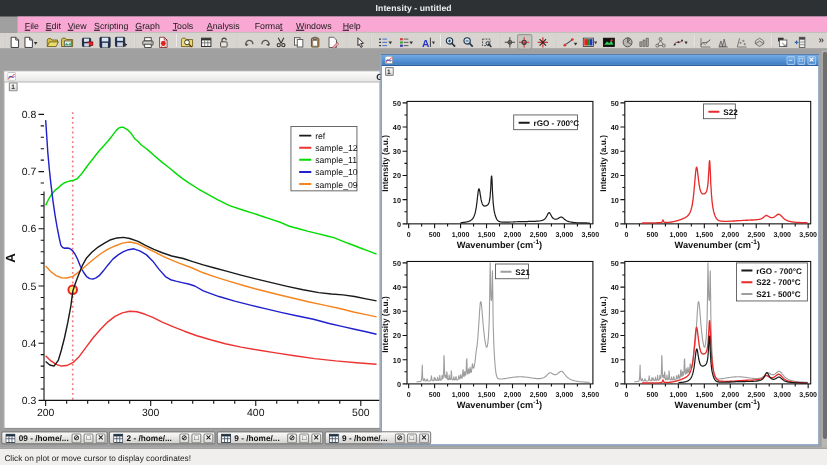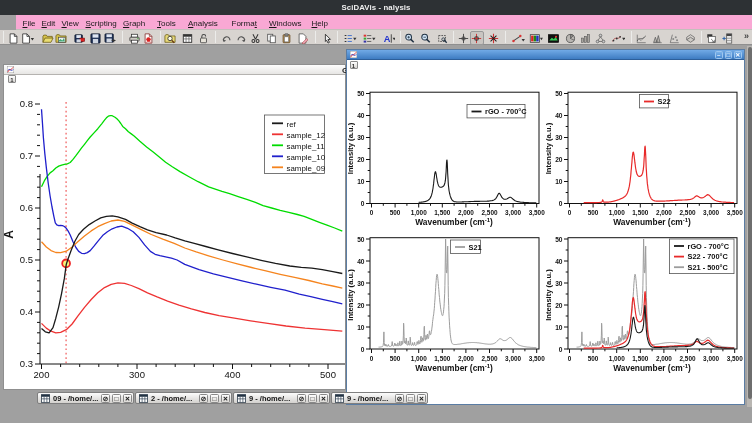--- a/index.html
+++ b/index.html
@@ -19,33 +19,33 @@
 #win1 .tb { position:absolute; left:0; top:0; width:100%; height:9.5px; background:linear-gradient(#fdfdfd,#e7e6e4); border-bottom:1px solid #b5b3b0; }
 #win1 .gt { position:absolute; left:338px; top:0.5px; font-size:8px; font-weight:bold; color:#222; }
 .wicon { position:absolute; left:3px; top:1px; width:7px; height:7px; }
 .layerbtn { position:absolute; font:bold 6px "Liberation Sans"; color:#333; background:linear-gradient(#fdfdfd,#d9d7d4); border:1px solid #8a8a8a; border-radius:1px; width:8px; height:8px; text-align:center; line-height:8px; }
 #win2 { position:absolute; left:346px; top:4.5px; width:399px; height:355.5px; background:#fff; border:1px solid #5a7ca3; }
 #win2 .tb { position:absolute; left:0; top:0; width:100%; height:10px; background:linear-gradient(#71aae6,#3e7cc2); border-bottom:1px solid #2d5f9a; }
 #win2 .gt { position:absolute; left:0; right:0; top:1px; text-align:center; font-size:8px; font-weight:bold; color:#0d2b4e; }
 .wbtn { position:absolute; top:1px; width:7.5px; height:7.5px; background:linear-gradient(#7cb3ea,#4a8ad2); border:1px solid #9dc6ef; border-radius:1.5px; color:#fff; font:bold 6px "Liberation Sans"; text-align:center; line-height:7px; }
 #scrollv { position:absolute; left:747px; top:1px; width:5px; height:361px; background:#b9b6b2; }
 #scrollv .thumb { position:absolute; left:0.5px; top:1px; width:4px; height:352px; background:#6e6e6e; border-radius:2px; }
-.tab { position:absolute; top:347px; width:97px; height:12.5px; background:linear-gradient(#fcfcfc,#d3d1ce); border:1px solid #7f7f7f; border-radius:2px;margin-left:36px; }
+.tab { position:absolute; top:347px; width:97px; height:12.5px; background:linear-gradient(#fcfcfc,#d3d1ce); border:1px solid #7f7f7f; border-radius:2px; }
 .tabic { position:absolute; left:3px; top:1.5px; width:9px; height:9px; }
 .tabic svg { display:block; }
 .tabt { position:absolute; left:15px; top:1.5px; font-size:7.5px; font-weight:bold; color:#111; }
 .tbb { position:absolute; top:1.5px; width:9px; height:9px; background:linear-gradient(#fefefe,#dcdad6); border:1px solid #888; border-radius:1.5px; }
 .tbb i { position:absolute; left:0; right:0; top:1px; font:bold 6.5px "Liberation Sans"; font-style:normal; text-align:center; color:#222; line-height:6px; }
 #statusbar { position:absolute; left:0; top:406.5px; width:752px; height:16.5px; background:#f0efed; border-top:1px solid #8f8f8f; }
 #statusbar span { position:absolute; left:4px; top:4px; font-size:7.5px; color:#1a1a1a; }
 </style></head>
 <body>
 <div id="app">
   <div id="titlebar">
-      <span>SciDAVis - nalysis</span>
+      <span>Intensity - untitled</span>
     </div>
   <div id="menubar">
       <span class="mi" style="left:6.5px"><span class="u">F</span>ile</span>
       <span class="mi" style="left:25.5px"><span class="u">E</span>dit</span>
       <span class="mi" style="left:45.5px"><span class="u">V</span>iew</span>
       <span class="mi" style="left:69.5px"><span class="u">S</span>cripting</span>
       <span class="mi" style="left:107px"><span class="u">G</span>raph</span>
       <span class="mi" style="left:141px"><span class="u">T</span>ools</span>
       <span class="mi" style="left:172px"><span class="u">A</span>nalysis</span>
       <span class="mi" style="left:215.5px">Forma<span class="u">t</span></span>
@@ -722,12 +722,15 @@
           <i>⊘</i>
         </span>
         <span class="tbb" style="left:74px">
           <i>□</i>
         </span>
         <span class="tbb" style="left:85px">
           <i>✕</i>
         </span>
       </div>
   </div>
+  <div id="statusbar">
+      <span>Click on plot or move cursor to display coordinates!</span>
+    </div>
 </div>
 </body></html>

